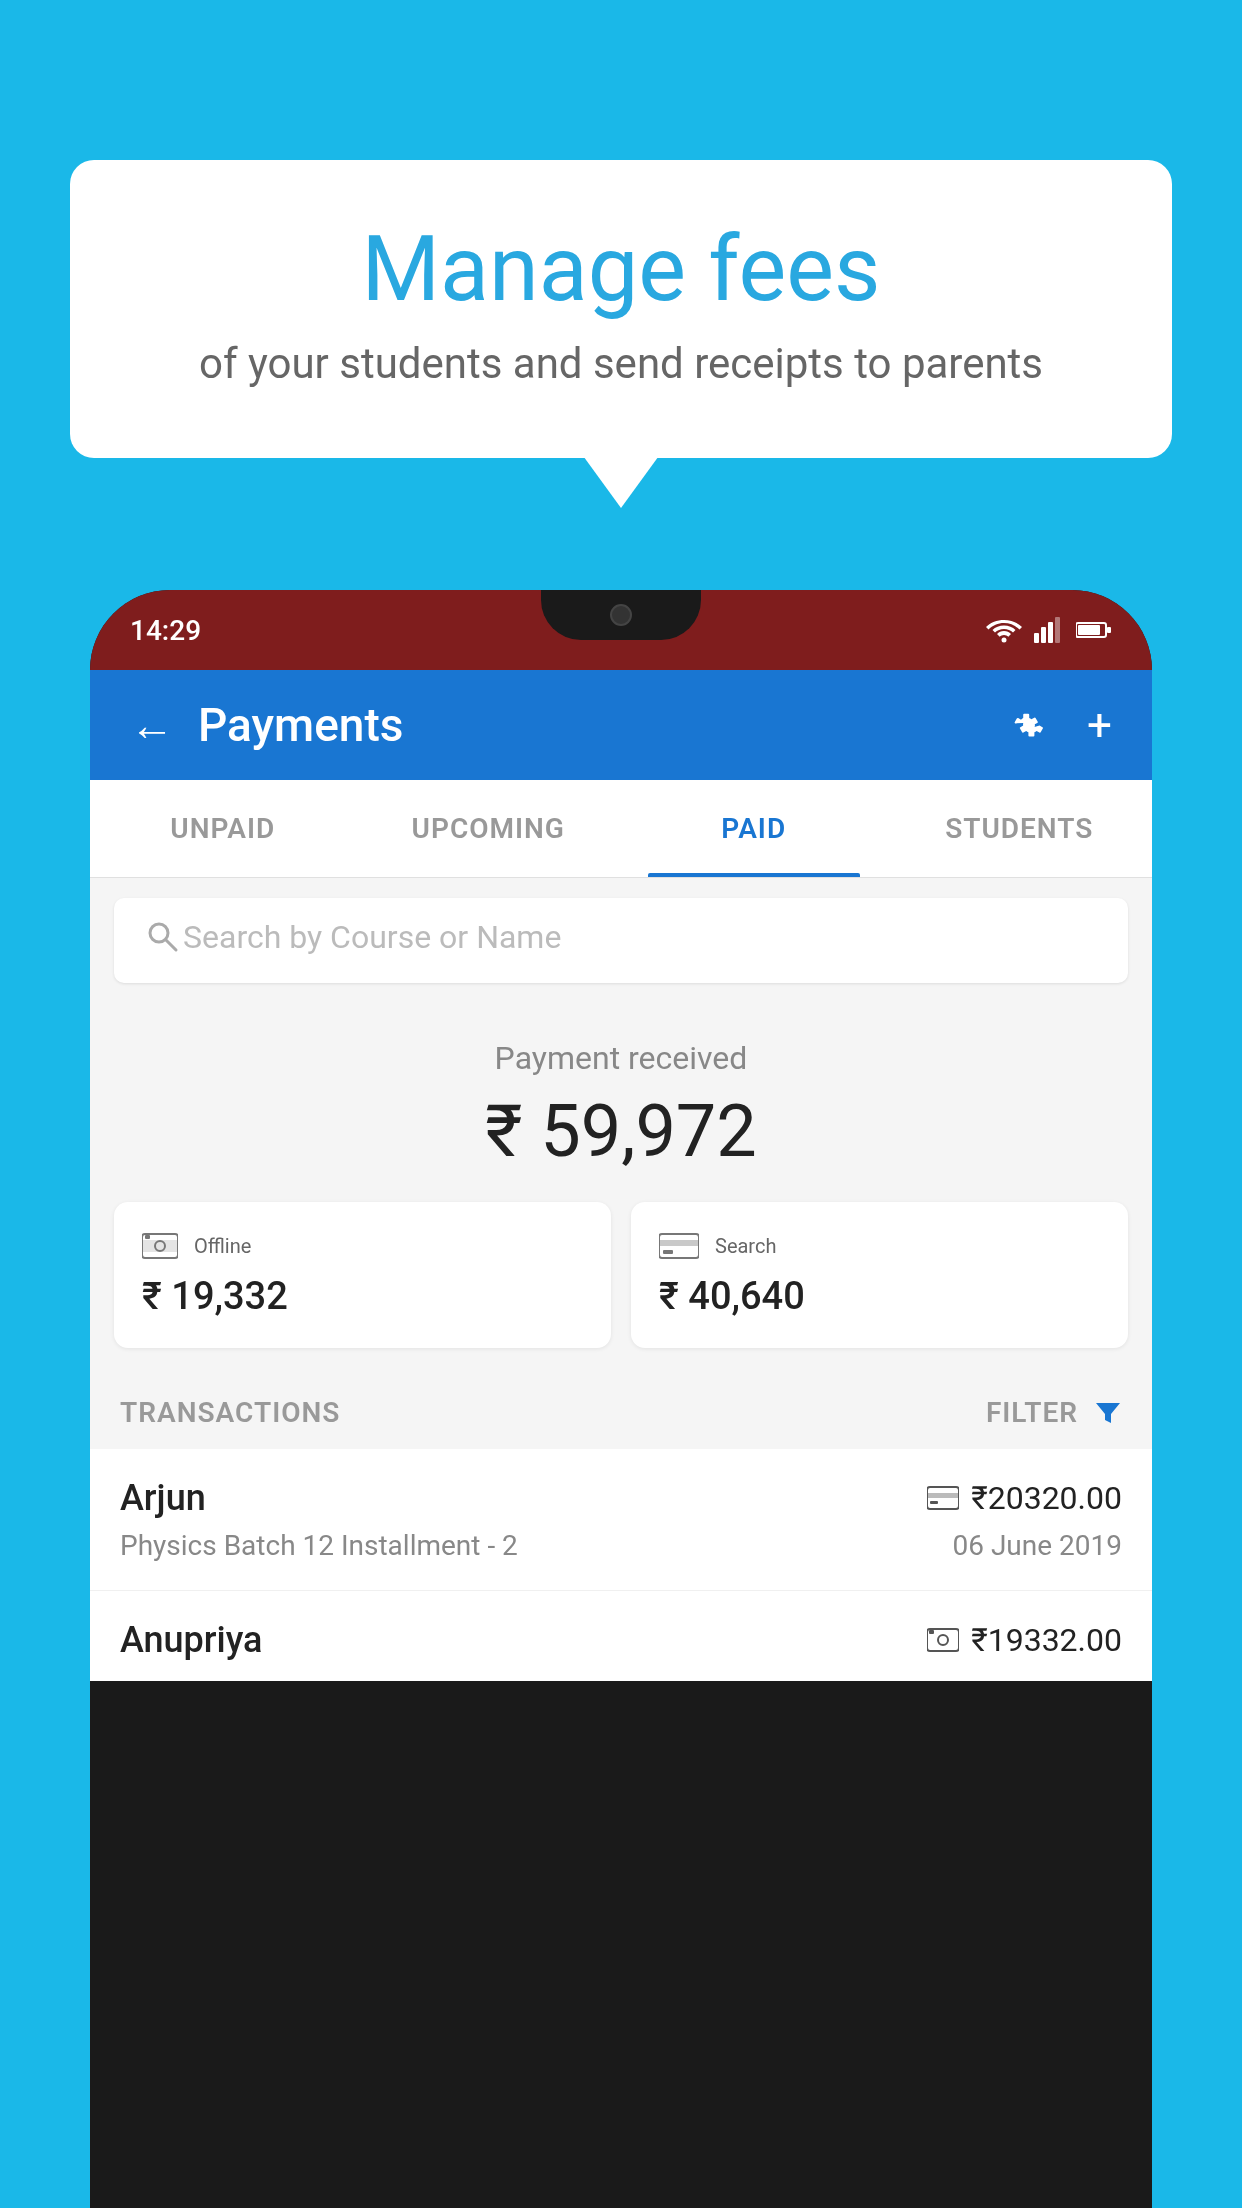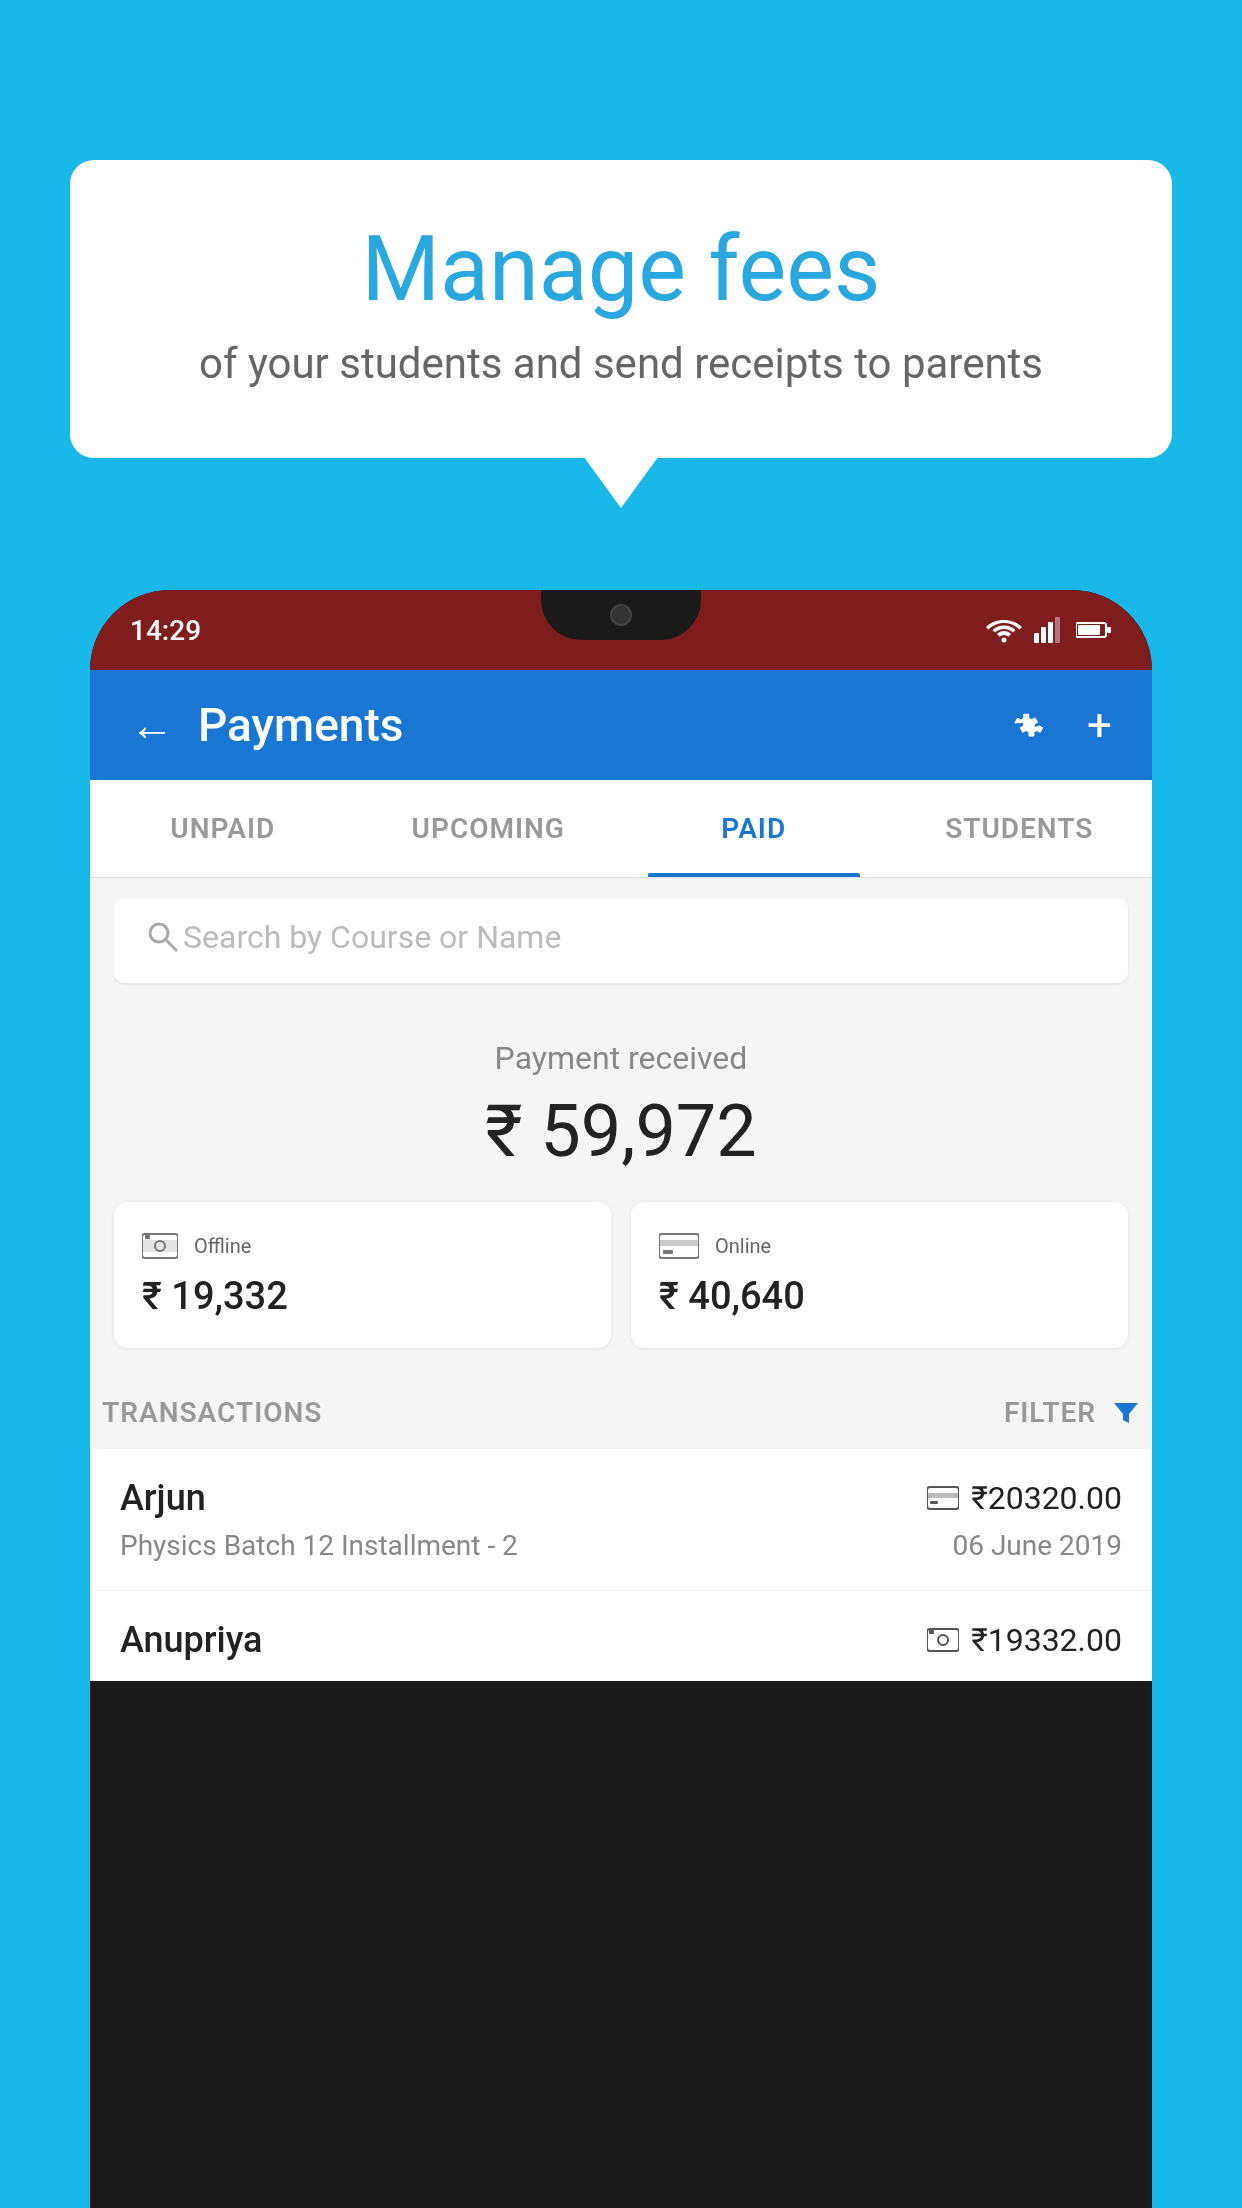--- a/index.html
+++ b/index.html
@@ -264,21 +264,21 @@
       font-size: 38px;
       font-weight: 500;
       color: #222;
     }
 
     
     .transactions-header {
       display: flex;
       justify-content: space-between;
       align-items: center;
-      padding: 20px 12px;
+      padding: 20px 30px;
       background: #f5f5f5;
     }
 
     .transactions-label {
       font-size: 28px;
       color: #999;
       font-weight: 600;
       letter-spacing: 1px;
     }
 
@@ -450,21 +450,21 @@
       </div>
 
       <div class="payment-card">
         <div class="card-header-row">
 
           <svg width="40" height="28" viewBox="0 0 40 28" fill="#777">
             <rect x="0" y="2" width="40" height="24" rx="3" stroke="#777" stroke-width="2" fill="none"></rect>
             <rect x="0" y="8" width="40" height="6" fill="#777" opacity="0.4"></rect>
             <rect x="4" y="18" width="10" height="4" rx="1" fill="#777"></rect>
           </svg>
-          <span>Online</span>
+          <span>Search</span>
         </div>
         <div class="card-amount">₹ 40,640</div>
       </div>
     </div>
 
     <div class="transactions-header">
       <span class="transactions-label">TRANSACTIONS</span>
       <div class="filter-btn">
         <span>FILTER</span>
 

